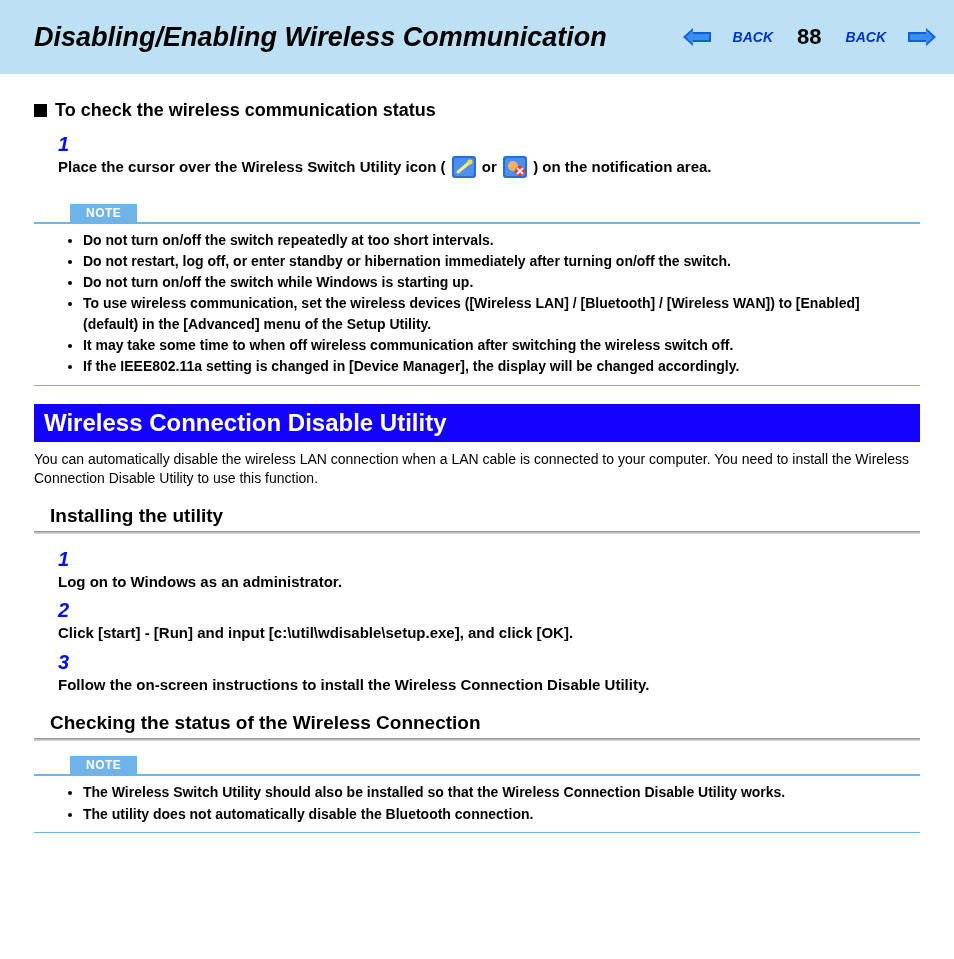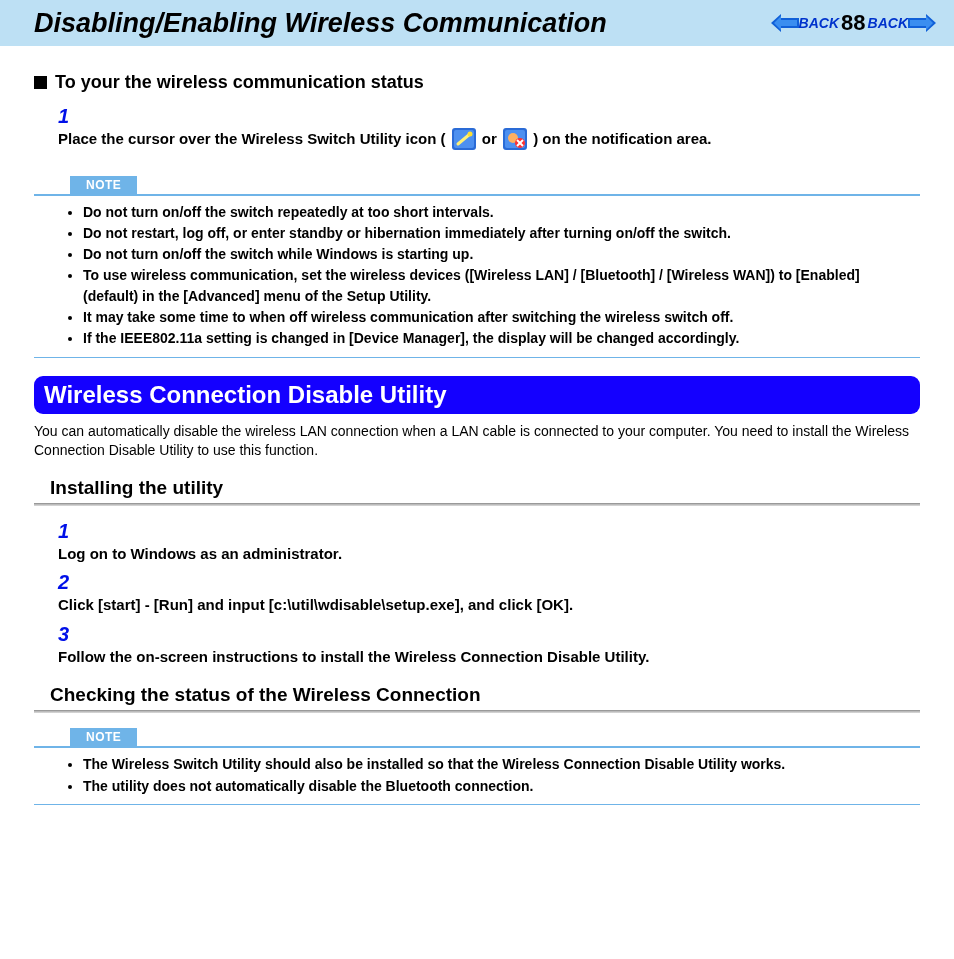--- a/index.html
+++ b/index.html
@@ -19,34 +19,34 @@
   }
   .header-title {
     font-size: 27px;
     font-weight: bold;
     font-style: italic;
     color: #000;
   }
   .nav-cluster {
     display: flex;
     align-items: center;
-    gap: 0;
+    gap: 22px;
   }
   .nav-link {
     color: #0033cc;
     font-size: 14px;
     font-weight: bold;
     font-style: italic;
     cursor: pointer;
   }
   .page-number {
     font-size: 22px;
     font-weight: bold;
     color: #000;
-    margin: 4px 2px;
+    margin: 18px 2px;
     text-align: center;
   }
   .arrow-svg { display: block; }
   .content {
     padding: 14px 34px 20px 34px;
     font-size: 15px;
   }
   .sec-heading {
     font-size: 18px;
     font-weight: bold;
@@ -113,21 +113,20 @@
     line-height: 1.45;
   }
   ul.note-list li { margin: 1px 15px; font-weight: bold; }
   .blue-bar {
     background: #1400ff;
     color: #fff;
     font-size: 24px;
     font-weight: bold;
     padding: 5px 10px;
     margin: 18px 0 8px 0;
-    border-radius: 9px;
   }
   .para {
     font-size: 14px;
     line-height: 1.4;
     margin: 0 0 16px 0;
   }
   .sub-heading {
     font-size: 19px;
     font-weight: bold;
     margin: 16px 0 2px 16px;
@@ -158,21 +157,21 @@
         <polygon points="0,4 18,4 18,0 28,9 18,18 18,14 0,14" fill="#1060d8"></polygon>
         <polygon points="2,6 18,6 18,2 25,9 18,16 18,12 2,12" fill="#3a8ef0"></polygon>
       </svg>
     </span>
   </div>
 </div>
 
 <div class="content">
 
   <div class="sec-heading">
-    <span class="black-square"></span><span>To your the wireless communication status</span>
+    <span class="black-square"></span><span>To check the wireless communication status</span>
   </div>
 
   <div class="step-row">
     <span class="step-num">1</span>
     <span class="step-text">
       <span>Place the cursor over the Wireless Switch Utility icon (</span>
       <span class="icon-box">
         <svg width="24" height="22" viewBox="0 0 24 22">
           <rect x="0" y="0" width="24" height="22" rx="3" fill="#2a6bd6"></rect>
           <rect x="2" y="2" width="20" height="18" rx="2" fill="#4d90f0"></rect>

